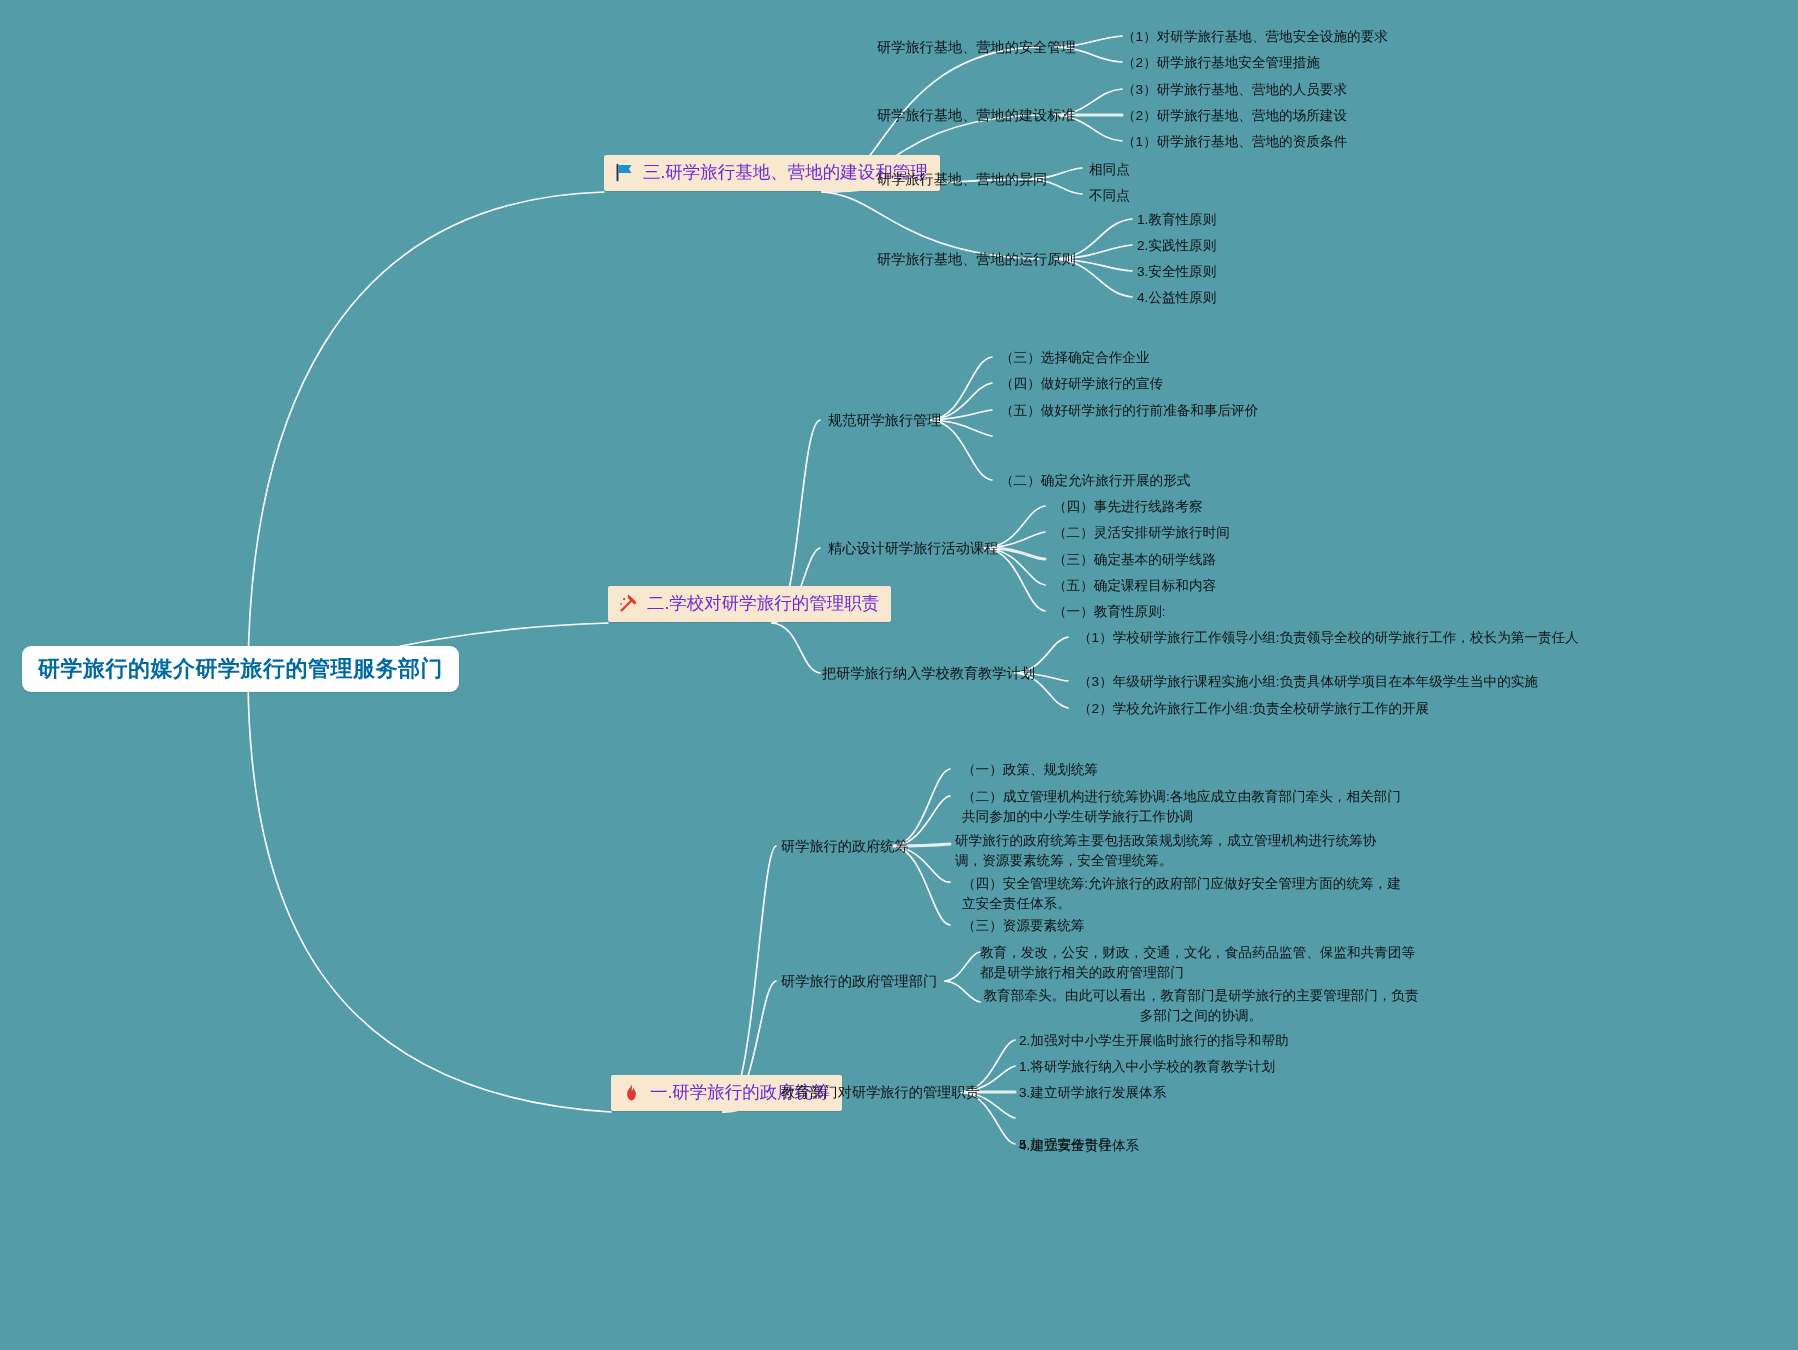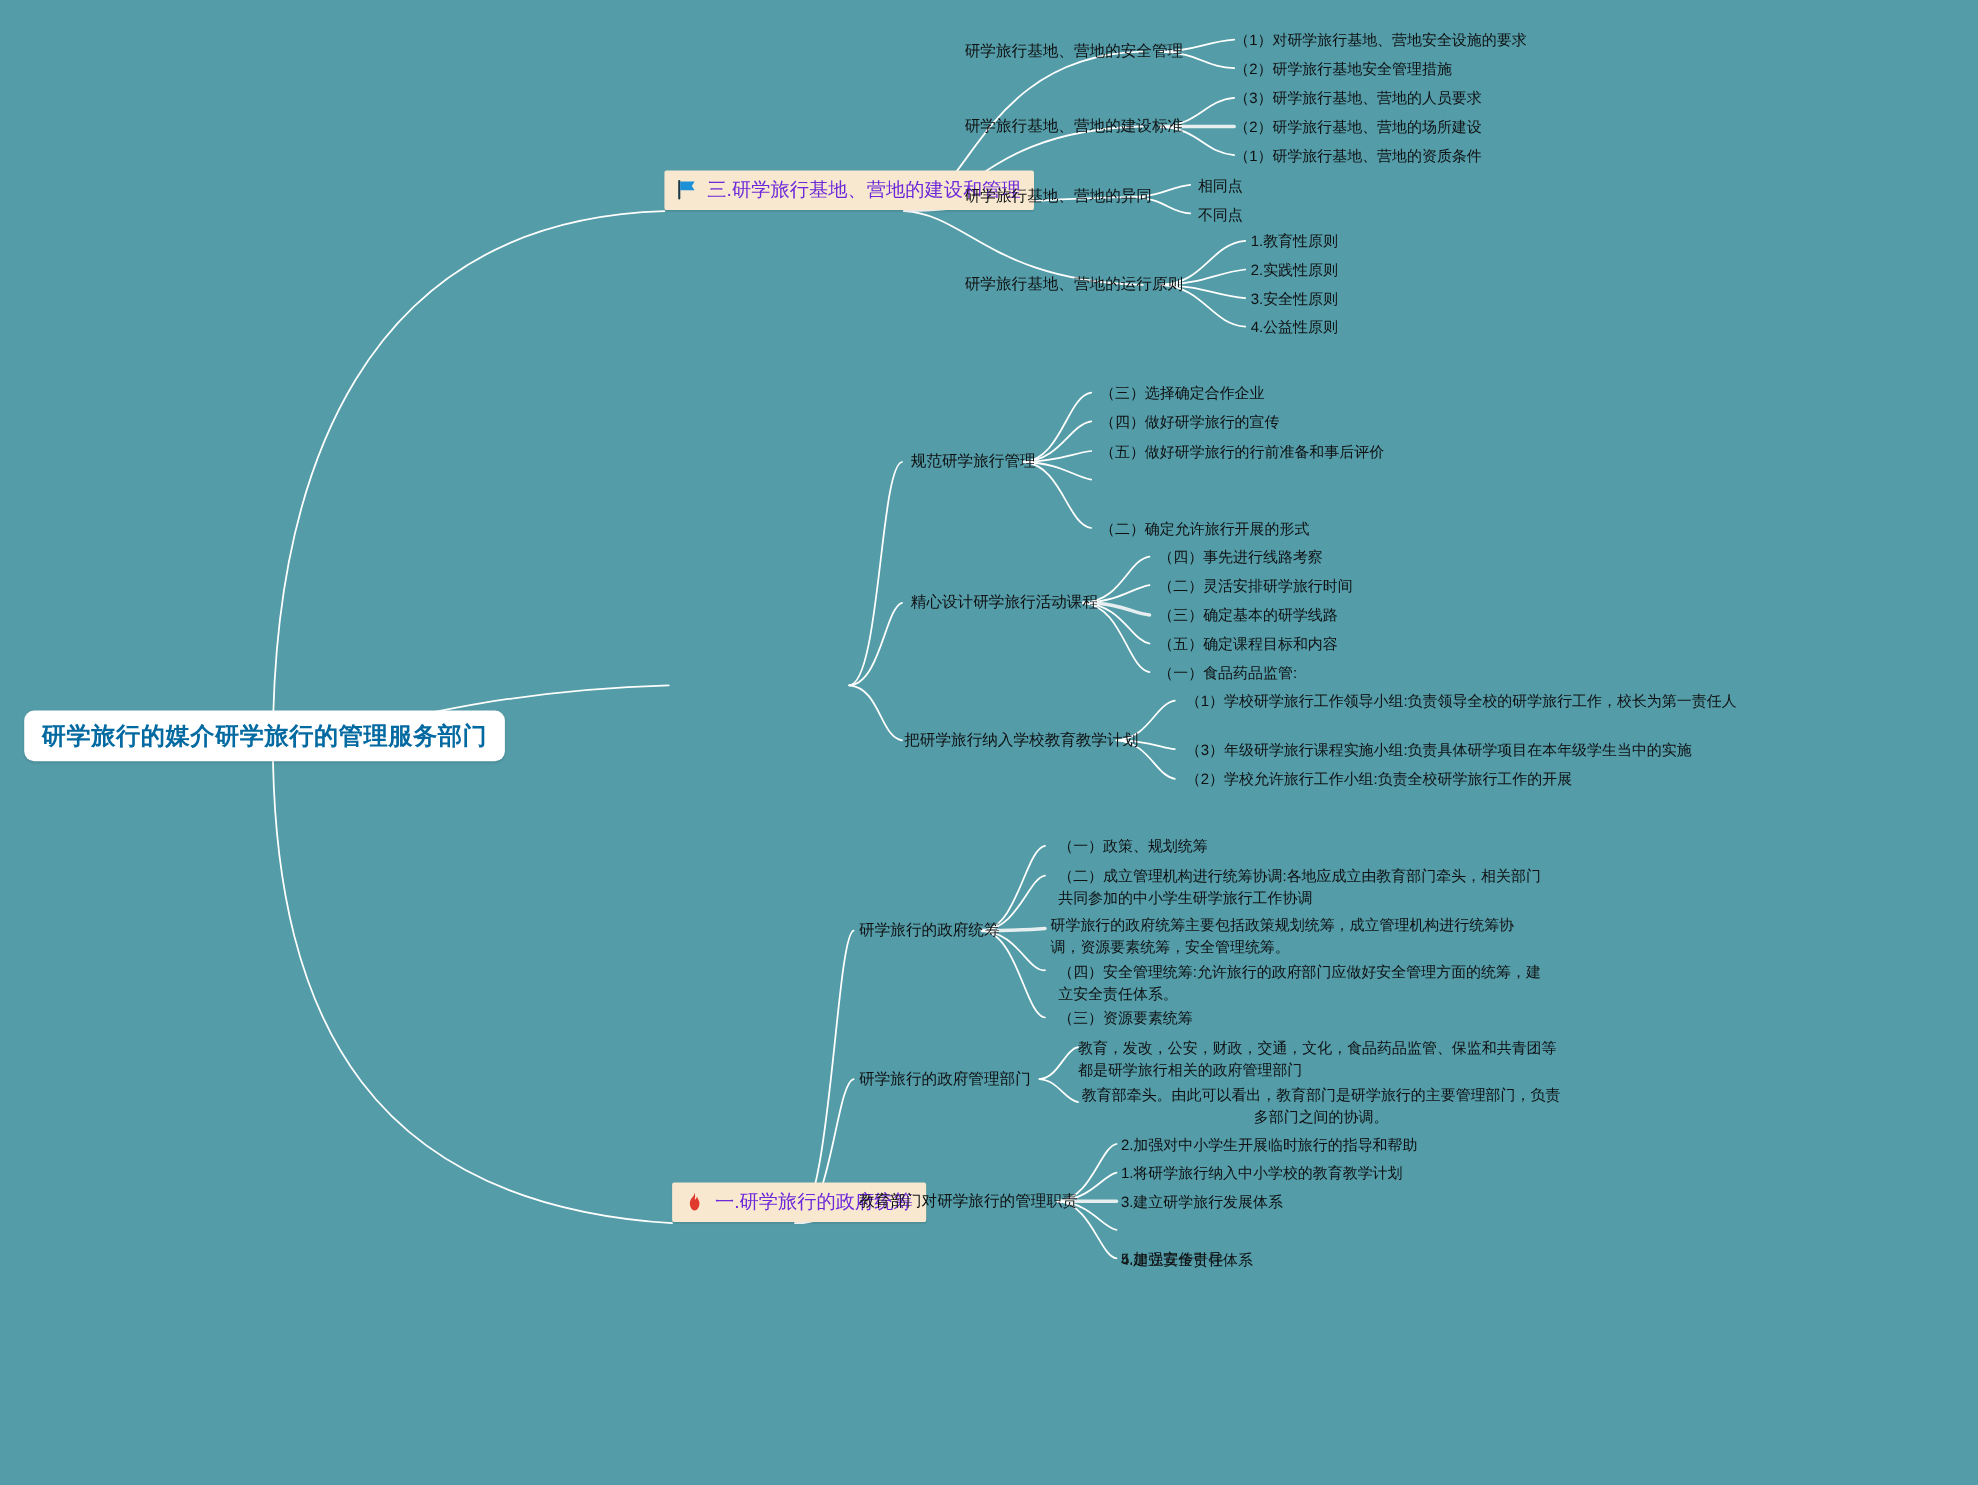--- a/index.html
+++ b/index.html
@@ -190,35 +190,47 @@
   <div class="leaf-node nowrap" style="left:1122px; top:132px;">（1）研学旅行基地、营地的资质条件</div>
 
   <div class="leaf-node nowrap" style="left:1089px; top:160px;">相同点</div>
   <div class="leaf-node nowrap" style="left:1089px; top:186px;">不同点</div>
 
   <div class="leaf-node nowrap" style="left:1137px; top:210px;">1.教育性原则</div>
   <div class="leaf-node nowrap" style="left:1137px; top:236px;">2.实践性原则</div>
   <div class="leaf-node nowrap" style="left:1137px; top:262px;">3.安全性原则</div>
   <div class="leaf-node nowrap" style="left:1137px; top:288px;">4.公益性原则</div>
 
+  <div class="branch-node" style="left:608px; top:586px;">
+    <span class="bicon">
+      <svg viewBox="0 0 24 24" width="21" height="21">
+        <path d="M4 20 L16 8" stroke="#e03a2f" stroke-width="2.6" stroke-linecap="round" fill="none"></path>
+        <path d="M13 5 L19 11" stroke="#e03a2f" stroke-width="3.4" stroke-linecap="round" fill="none"></path>
+        <circle cx="7" cy="7" r="1.2" fill="#e03a2f"></circle>
+        <circle cx="12" cy="3.2" r="1" fill="#e03a2f"></circle>
+        <circle cx="3.5" cy="12.5" r="1" fill="#e03a2f"></circle>
+      </svg>
+    </span>
+    <span class="blabel">二.学校对研学旅行的管理职责</span>
+  </div>
 
   <div class="sub-node" style="left:828px; top:411px;">规范研学旅行管理</div>
   <div class="sub-node" style="left:828px; top:539px;">精心设计研学旅行活动课程</div>
   <div class="sub-node" style="left:822px; top:664px;">把研学旅行纳入学校教育教学计划</div>
 
   <div class="leaf-node nowrap" style="left:1000px; top:348px;">（三）选择确定合作企业</div>
   <div class="leaf-node nowrap" style="left:1000px; top:374px;">（四）做好研学旅行的宣传</div>
   <div class="leaf-node nowrap" style="left:1000px; top:401px;">（五）做好研学旅行的行前准备和事后评价</div>
   <div class="leaf-node nowrap" style="left:1000px; top:471px;">（二）确定允许旅行开展的形式</div>
 
   <div class="leaf-node nowrap" style="left:1053px; top:497px;">（四）事先进行线路考察</div>
   <div class="leaf-node nowrap" style="left:1053px; top:523px;">（二）灵活安排研学旅行时间</div>
   <div class="leaf-node nowrap" style="left:1053px; top:550px;">（三）确定基本的研学线路</div>
   <div class="leaf-node nowrap" style="left:1053px; top:576px;">（五）确定课程目标和内容</div>
-  <div class="leaf-node nowrap" style="left:1053px; top:602px;">（一）食品药品监管:</div>
+  <div class="leaf-node nowrap" style="left:1053px; top:602px;">（一）教育性原则:</div>
 
   <div class="leaf-node wrap" style="left:1078px; top:628px; width:520px;">（1）学校研学旅行工作领导小组:负责领导全校的研学旅行工作，校长为第一责任人</div>
   <div class="leaf-node nowrap" style="left:1078px; top:672px;">（3）年级研学旅行课程实施小组:负责具体研学项目在本年级学生当中的实施</div>
   <div class="leaf-node nowrap" style="left:1078px; top:699px;">（2）学校允许旅行工作小组:负责全校研学旅行工作的开展</div>
 
   <div class="branch-node" style="left:611px; top:1075px;">
     <span class="bicon">
       <svg viewBox="0 0 24 24" width="21" height="21">
         <path d="M12 2 C12 7 7 8 7 13.5 C7 17.6 9.3 21 12 21 C14.7 21 17 17.6 17 13.5 C17 10.5 15 9 14.5 6.5 C13.6 9 12.8 9.6 12 10 C12.8 7.5 12.6 4.4 12 2 Z" fill="#e03a2f"></path>
       </svg>

